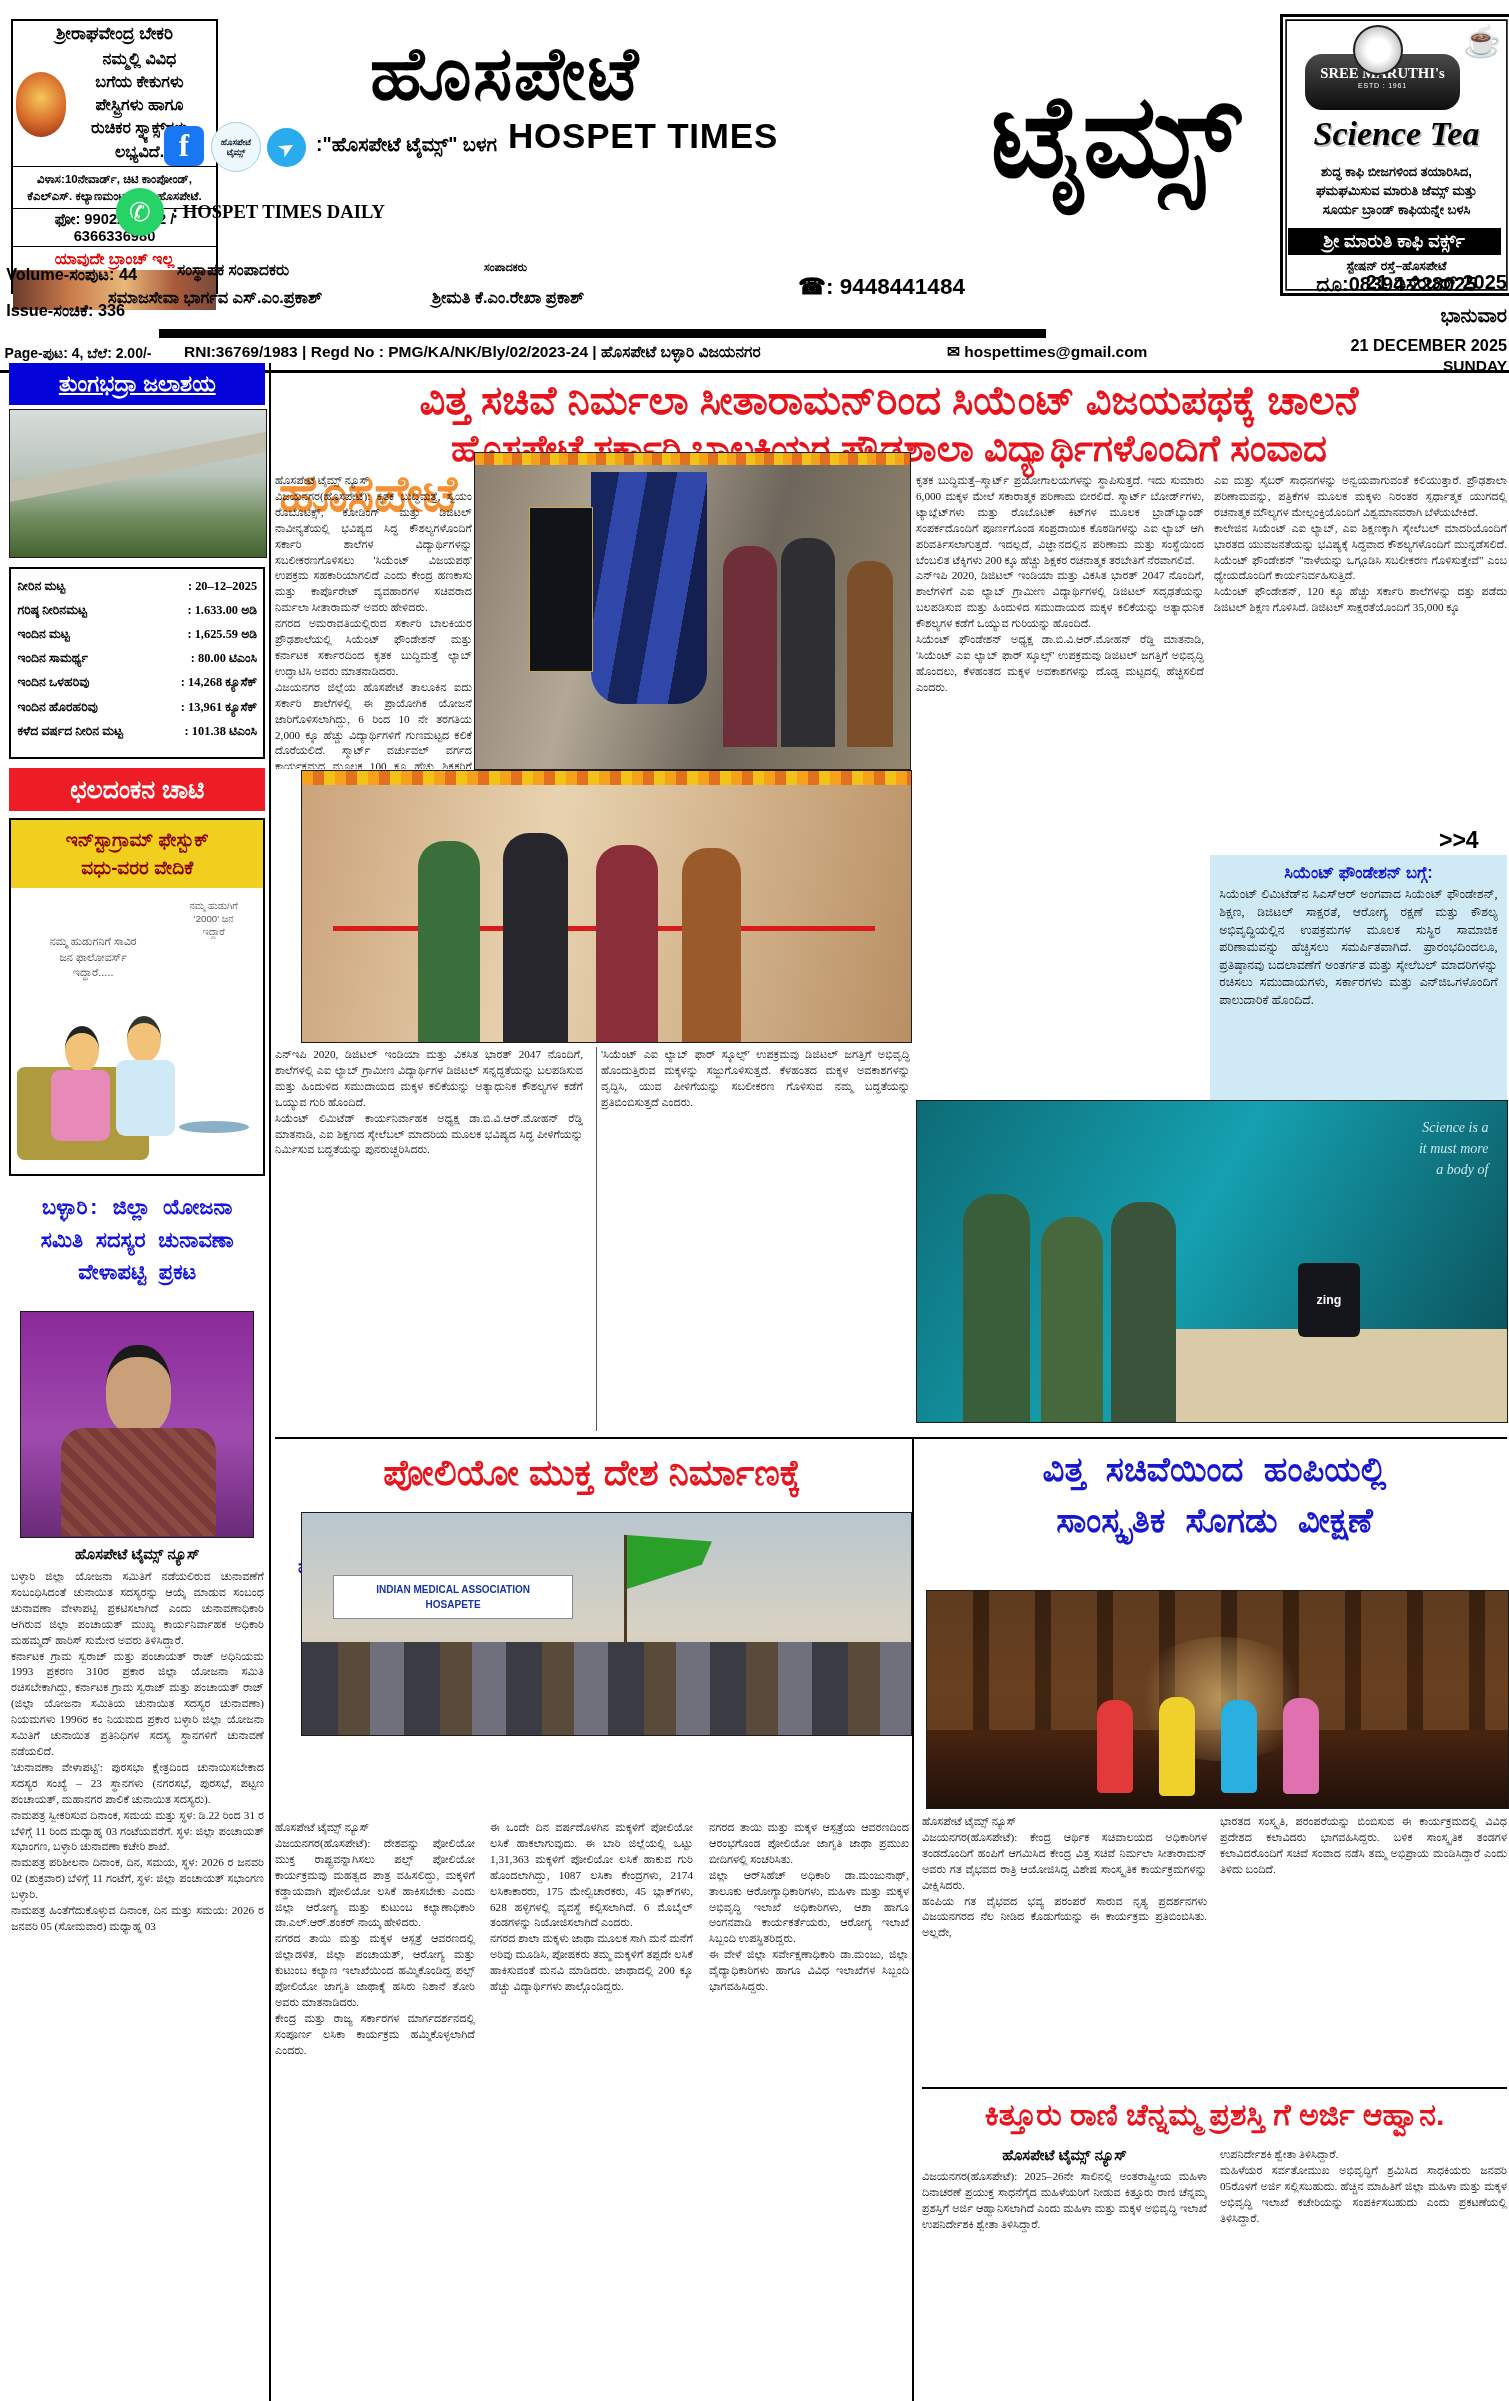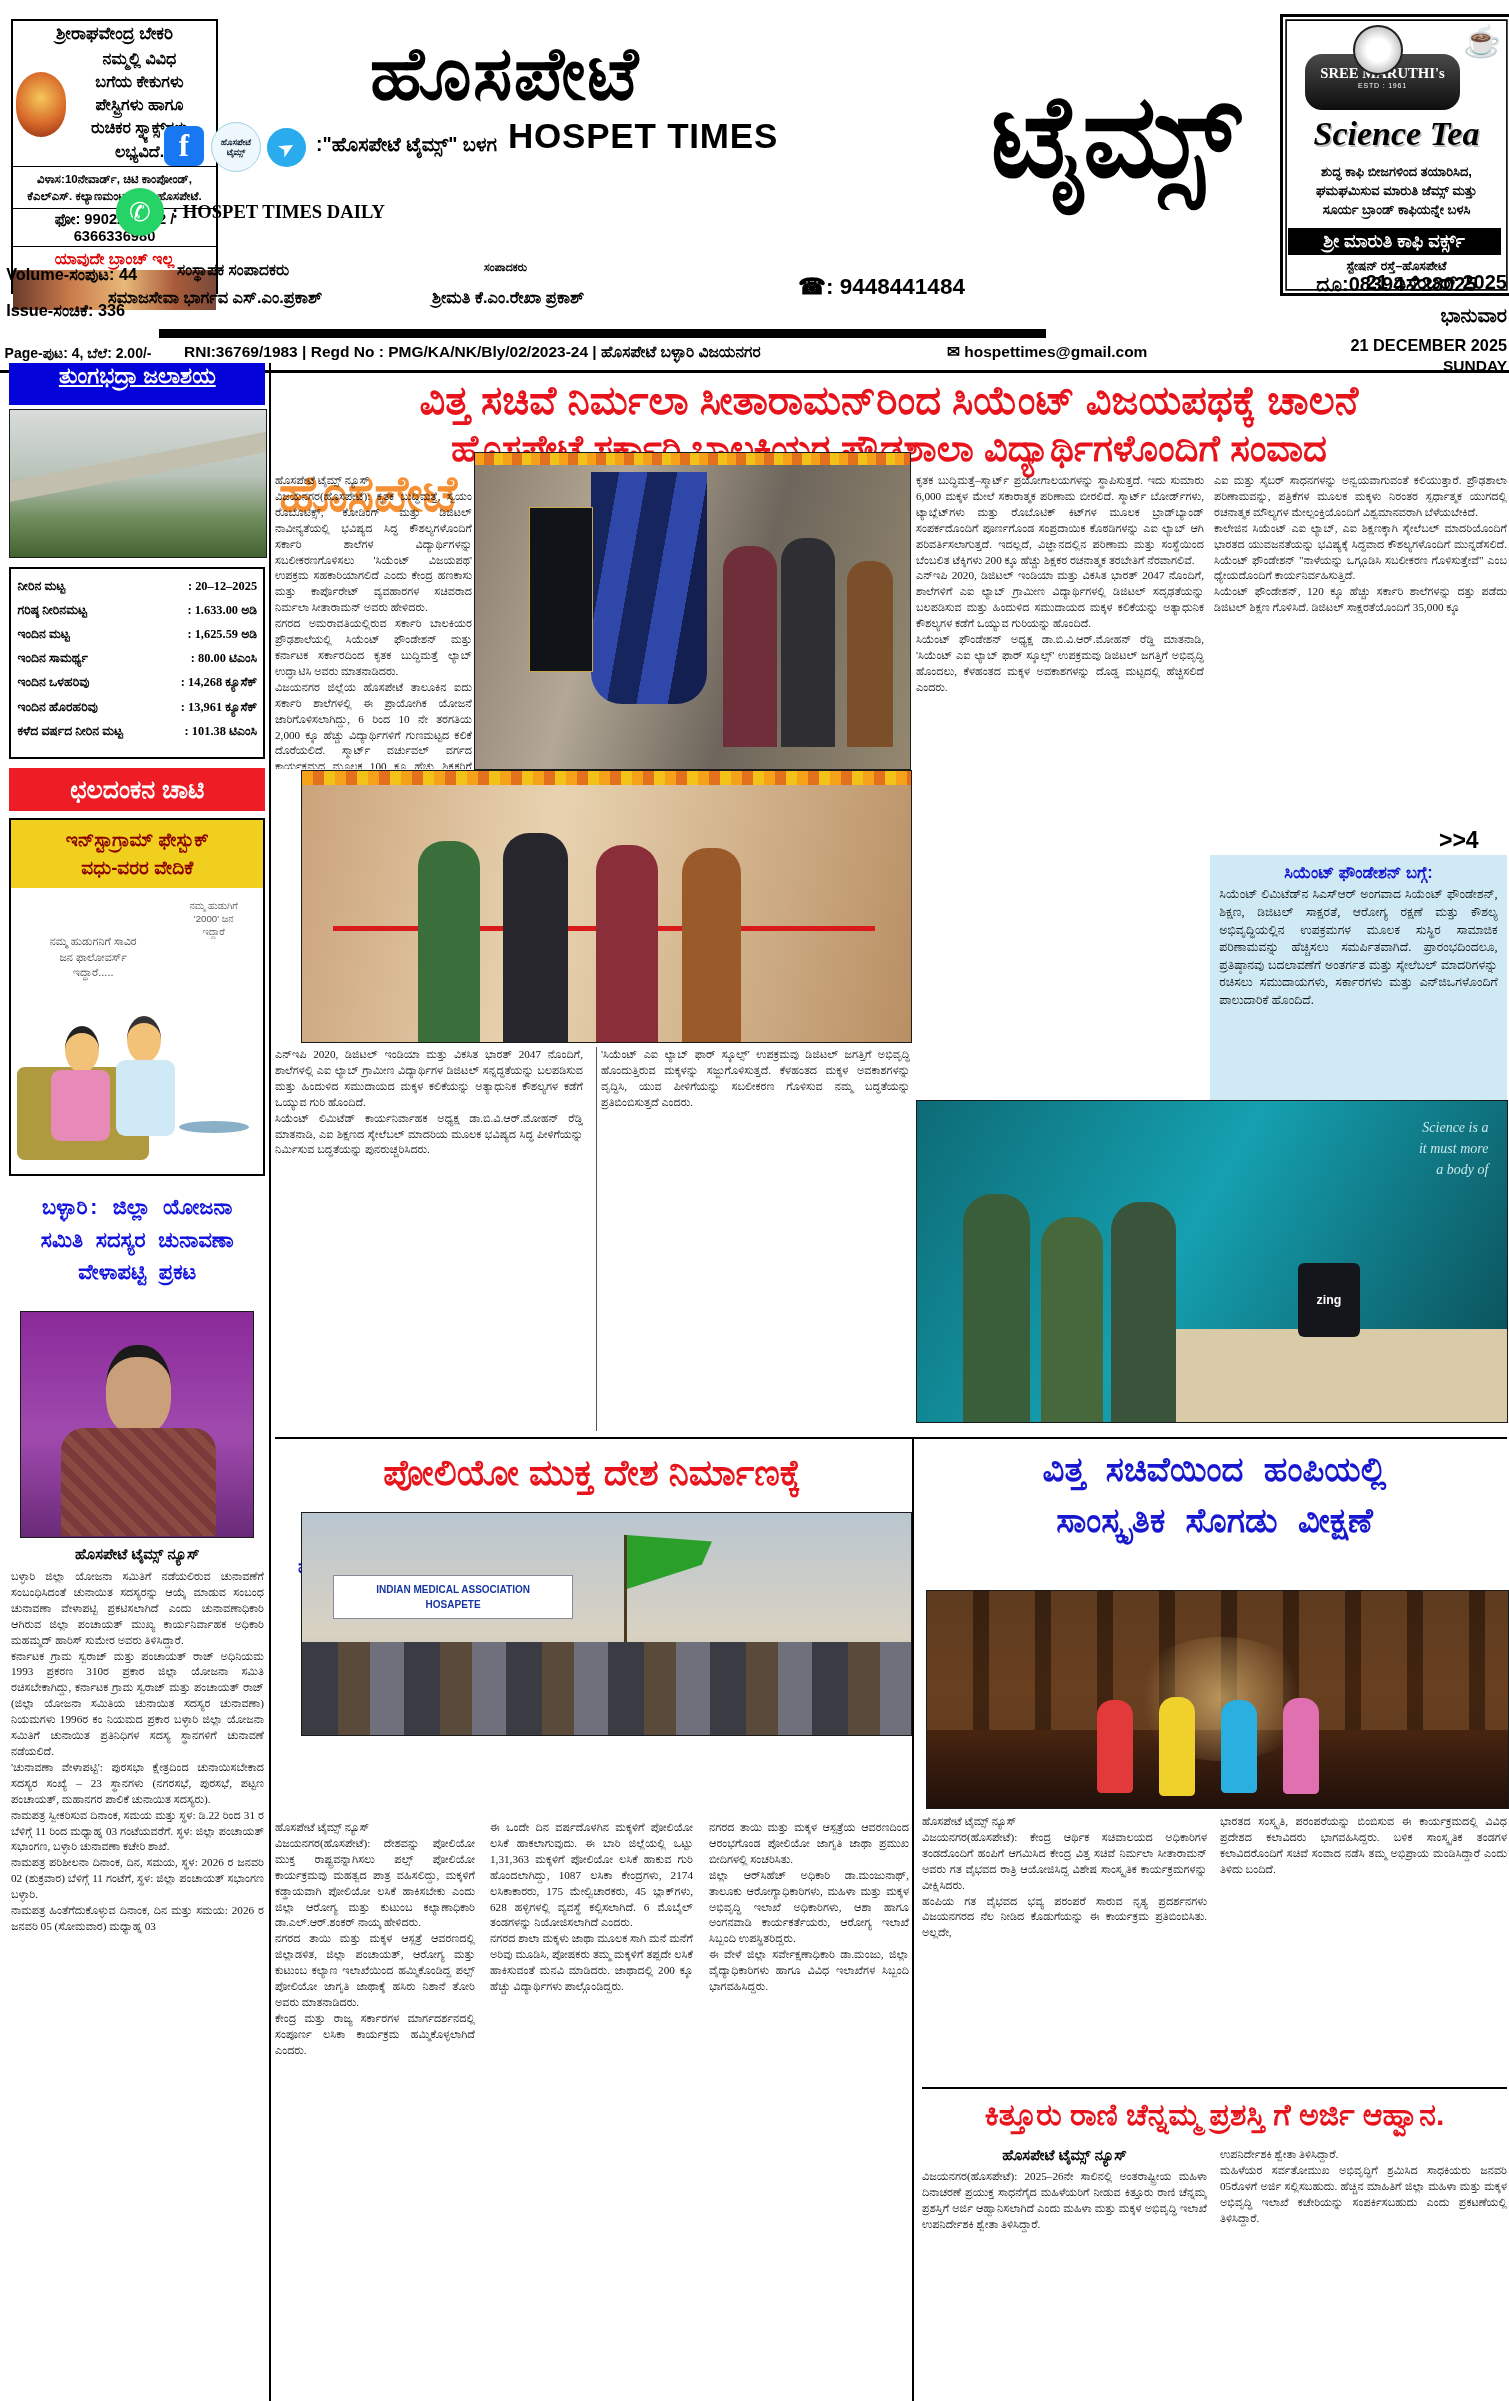--- a/index.html
+++ b/index.html
@@ -104,21 +104,21 @@
   <div class="abs b" style="left:1317px;top:336px;width:190px;text-align:right;font-size:16.3px">21 DECEMBER 2025</div>
   <div class="abs b" style="left:1317px;top:357px;width:190px;text-align:right;font-size:15.5px">SUNDAY</div>
 
   <div class="abs rule" style="left:0;top:370px;width:1510px;height:3.1px"></div>
 
   <div class="abs headline-red" style="left:271px;top:378px;width:1236px;font-size:40px">ವಿತ್ತ ಸಚಿವೆ ನಿರ್ಮಲಾ ಸೀತಾರಾಮನ್‌ರಿಂದ ಸಿಯೆಂಟ್ ವಿಜಯಪಥಕ್ಕೆ ಚಾಲನೆ</div>
   <div class="abs headline-red" style="left:271px;top:428px;width:1236px;font-size:37px">ಹೊಸಪೇಟೆ ಸರ್ಕಾರಿ ಬಾಲಕಿಯರ ಪ್ರೌಢಶಾಲಾ ವಿದ್ಯಾರ್ಥಿಗಳೊಂದಿಗೆ ಸಂವಾದ</div>
 
   <div class="abs rule" style="left:269px;top:363px;width:1.5px;height:2039px"></div>
 
-  <div class="abs" style="left:9.3px;top:363px;width:256px;height:42px;background:#0404da;display:flex;align-items:flex-start;justify-content:center">
+  <div class="abs" style="left:9.3px;top:363px;width:256px;height:42px;background:#0404da;display:flex;align-items:center;justify-content:center">
     <span class="b" style="color:#fff;font-size:22px;text-decoration:underline">ತುಂಗಭದ್ರಾ ಜಲಾಶಯ</span>
   </div>
   <div class="abs photo" style="left:9.3px;top:409px;width:256px;height:147px;background:linear-gradient(#d8dcda 0%,#b8c3ba 45%,#6d8a5a 75%,#44622f 100%)">
     <div style="position:absolute;left:-15.5px;top:46px;width:294px;height:20px;background:#c2bfae;transform:rotate(-11deg)"></div>
   </div>
   <div class="abs" style="left:9.3px;top:567px;width:256px;height:192px;border:2.3px solid #000;box-sizing:border-box;padding:4.6px 6.2px">
     <div class="srow">
         <span>ನೀರಿನ ಮಟ್ಟ</span>
         <span class="sval">: 20–12–2025</span>
       </div>

